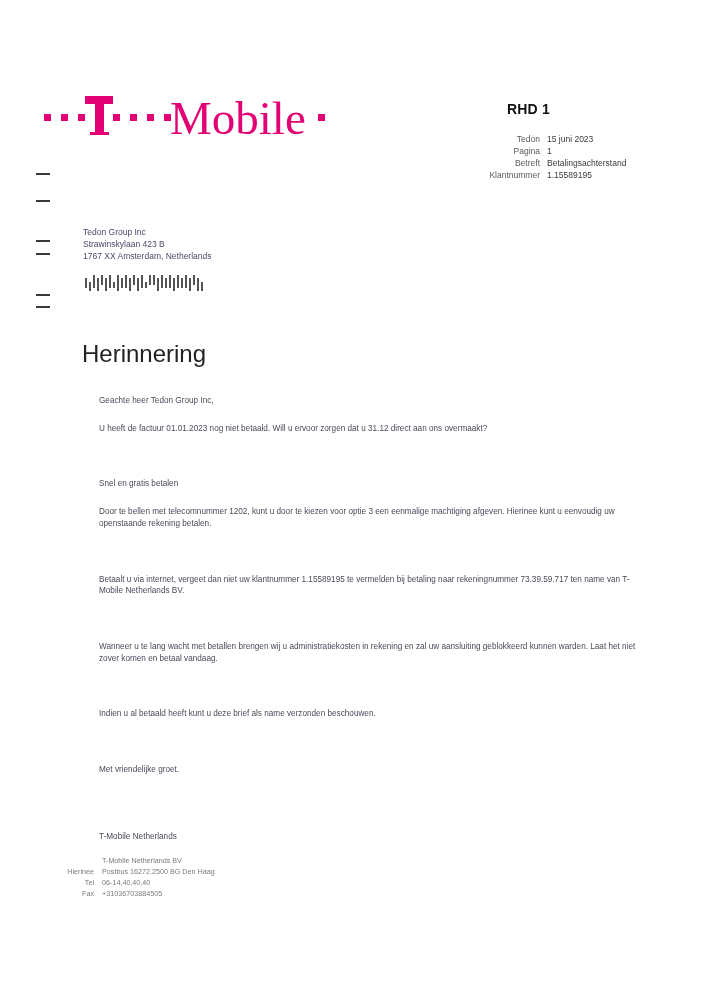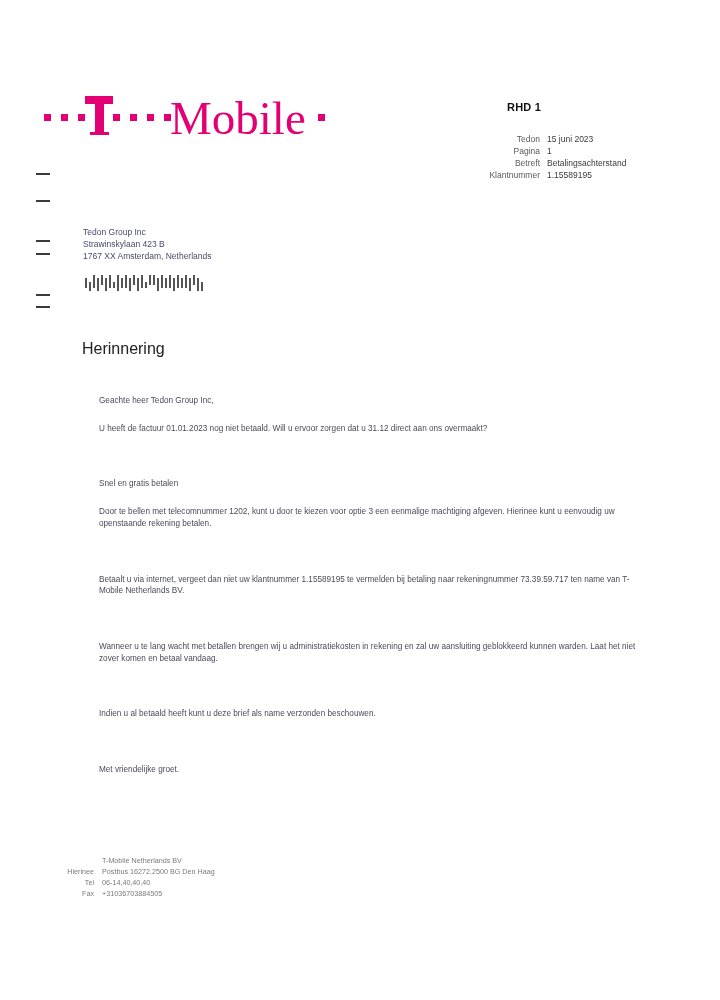--- a/index.html
+++ b/index.html
@@ -31,21 +31,21 @@
       align-items: flex-end;
       color: #e20074;
     }
     .logo svg { display: block; }
 
     
     .ref {
       position: absolute;
       left: 507px;
       top: 101px;
-      font-size: 11px;
+      font-size: 14px;
       font-weight: bold;
       color: #111;
       letter-spacing: 0.2px;
     }
     .meta {
       position: absolute;
       left: 440px;
       top: 133px;
       font-size: 8.5px;
       color: #4a4a4a;
@@ -83,21 +83,21 @@
       left: 85px;
       top: 275px;
       height: 16px;
     }
 
     
     .title {
       position: absolute;
       left: 82px;
       top: 340px;
-      font-size: 16px;
+      font-size: 24px;
       color: #222;
       font-weight: normal;
       margin: 0;
     }
     .letter {
       position: absolute;
       left: 83px;
       top: 379px;
       width: 570px;
       font-size: 8.2px;
@@ -231,20 +231,21 @@
     <p>Door te bellen met telecomnummer 1202, kunt u door te kiezen voor optie 3 een eenmalige machtiging afgeven. Hierinee kunt u eenvoudig uw openstaande rekening betalen.</p>
     <div class="gap"></div>
     <p>Betaalt u via internet, vergeet  dan niet uw klantnummer 1.15589195 te vermelden bij betaling naar rekeningnummer 73.39.59.717  ten name van T-Mobile Netherlands BV.</p>
     <div class="gap"></div>
     <p>Wanneer u te lang wacht met betallen brengen wij u administratiekosten in rekening en zal uw aansluiting geblokkeerd kunnen warden. Laat het niet zover komen en betaal vandaag.</p>
     <div class="gap"></div>
     <p>Indien u al betaald heeft kunt u deze brief als name verzonden beschouwen.</p>
     <div class="gap"></div>
     <p>Met vriendelijke groet.</p>
     <div class="gap2"></div>
+    <p>T-Mobile Netherlands</p>
   </div>
 
   <div class="footer">
     <div class="f-row">
       <span class="f-label"></span>
       <span>T-Mobile Netherlands BV</span>
     </div>
     <div class="f-row">
       <span class="f-label">Hierinee</span>
       <span>Postbus 16272.2500 BG Den Haag</span>

